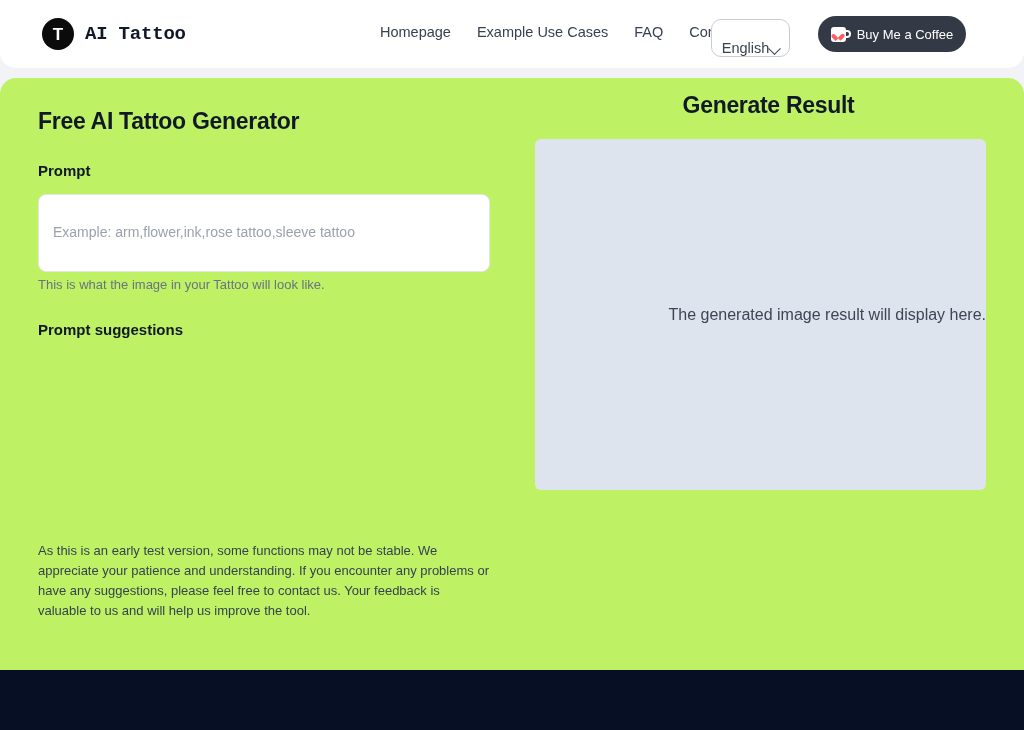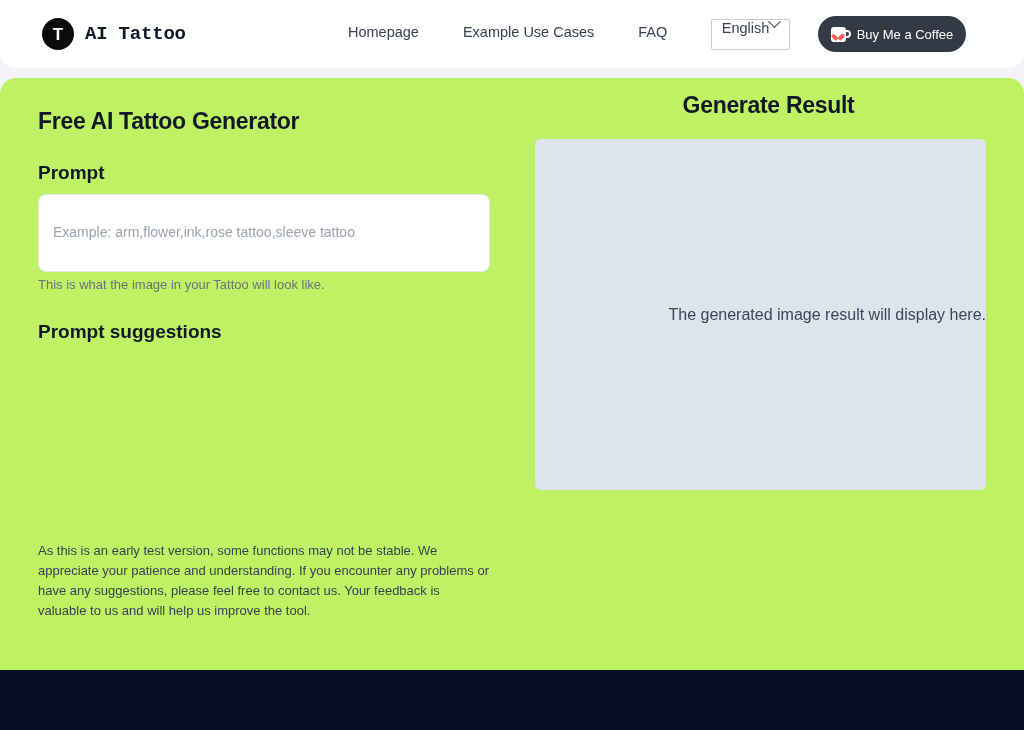--- a/index.html
+++ b/index.html
@@ -44,37 +44,37 @@
   }
   .brand-name {
     font-size: 19px;
     font-weight: bold;
     color: #111827;
     letter-spacing: -0.2px;
     font-family: Liberation Mono, monospace;
   }
   .nav {
     position: absolute;
-    left: 348px; top: 24px;
-    display: flex; align-items: center; gap: 44px;
+    left: 380px; top: 24px;
+    display: flex; align-items: center; gap: 26px;
   }
   .nav a {
     font-size: 14.5px;
     color: #374151;
     text-decoration: none;
     white-space: nowrap;
   }
   .lang-select {
     position: absolute;
     left: 711px; top: 19px;
-    width: 79px; height: 31px;
+    width: 79px; height: 38px;
     border: 1px solid #c9ccd3;
-    border-radius: 2px;
-    background: #ffffff;
-    display: flex; align-items: flex-start; justify-content: center;
+    border-radius: 10px;
+    background: #ffffff;
+    display: flex; align-items: flex-end; justify-content: center;
     gap: 1px;
     font-size: 14.5px;
     color: #3b4252;
     cursor: pointer;
   }
   .chev {
     display: inline-block;
     width: 9px; height: 9px;
     border-right: 1.6px solid #3b4252;
     border-bottom: 1.6px solid #3b4252;
@@ -143,21 +143,21 @@
   .page-title {
     position: absolute;
     left: 38px; top: 15px;
     font-size: 23px;
     font-weight: bold;
     color: #111827;
     letter-spacing: -0.3px;
   }
   .section-label {
     position: absolute;
-    font-size: 19px;
+    font-size: 15px;
     font-weight: bold;
     color: #111827;
   }
   .label-prompt { left: 38px; top: 84px; }
   .label-suggestions { left: 38px; top: 243px; }
 
   .prompt-box {
     position: absolute;
     left: 38px; top: 116px;
     width: 452px; height: 78px;

